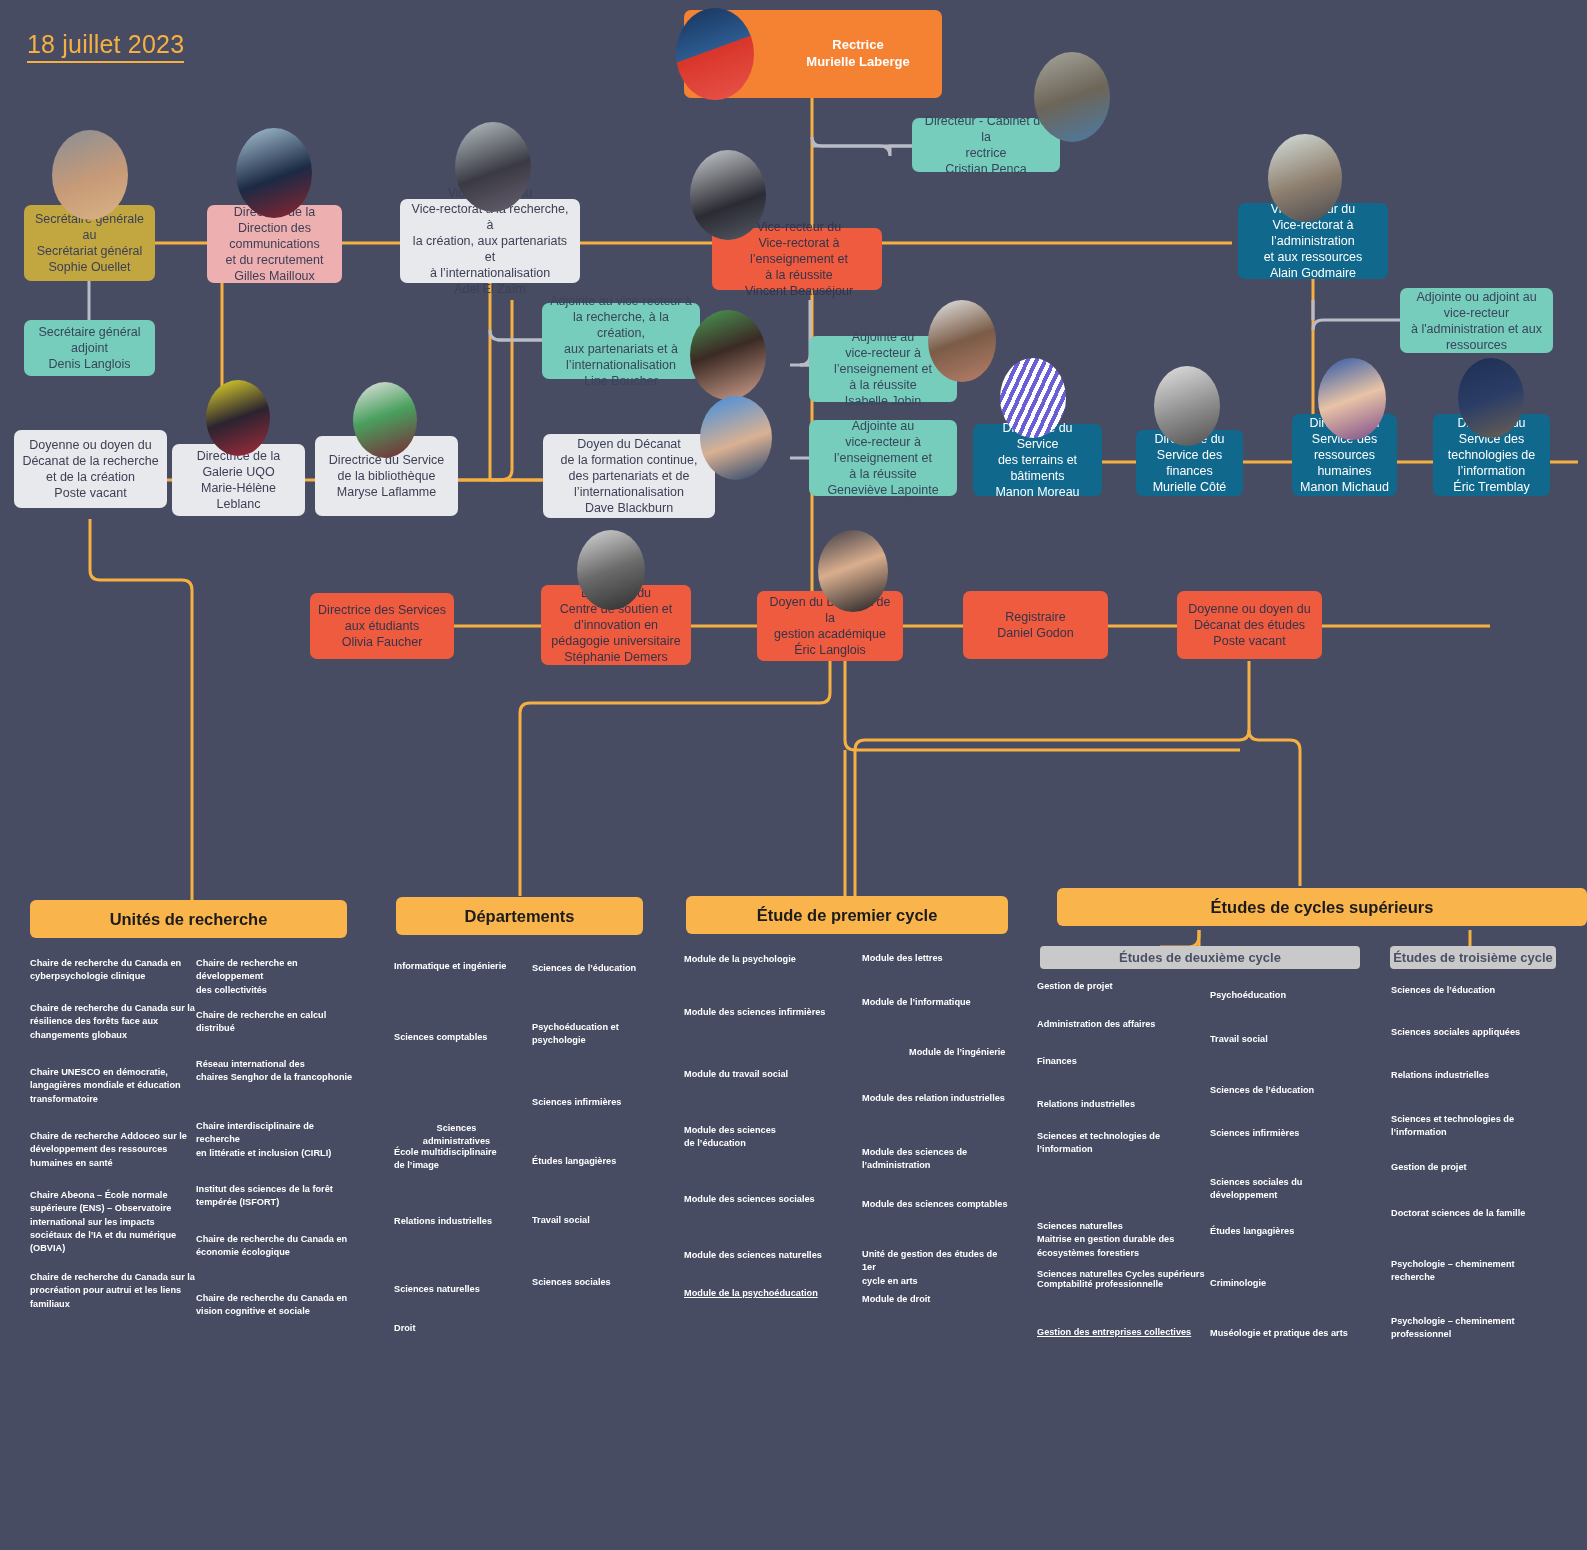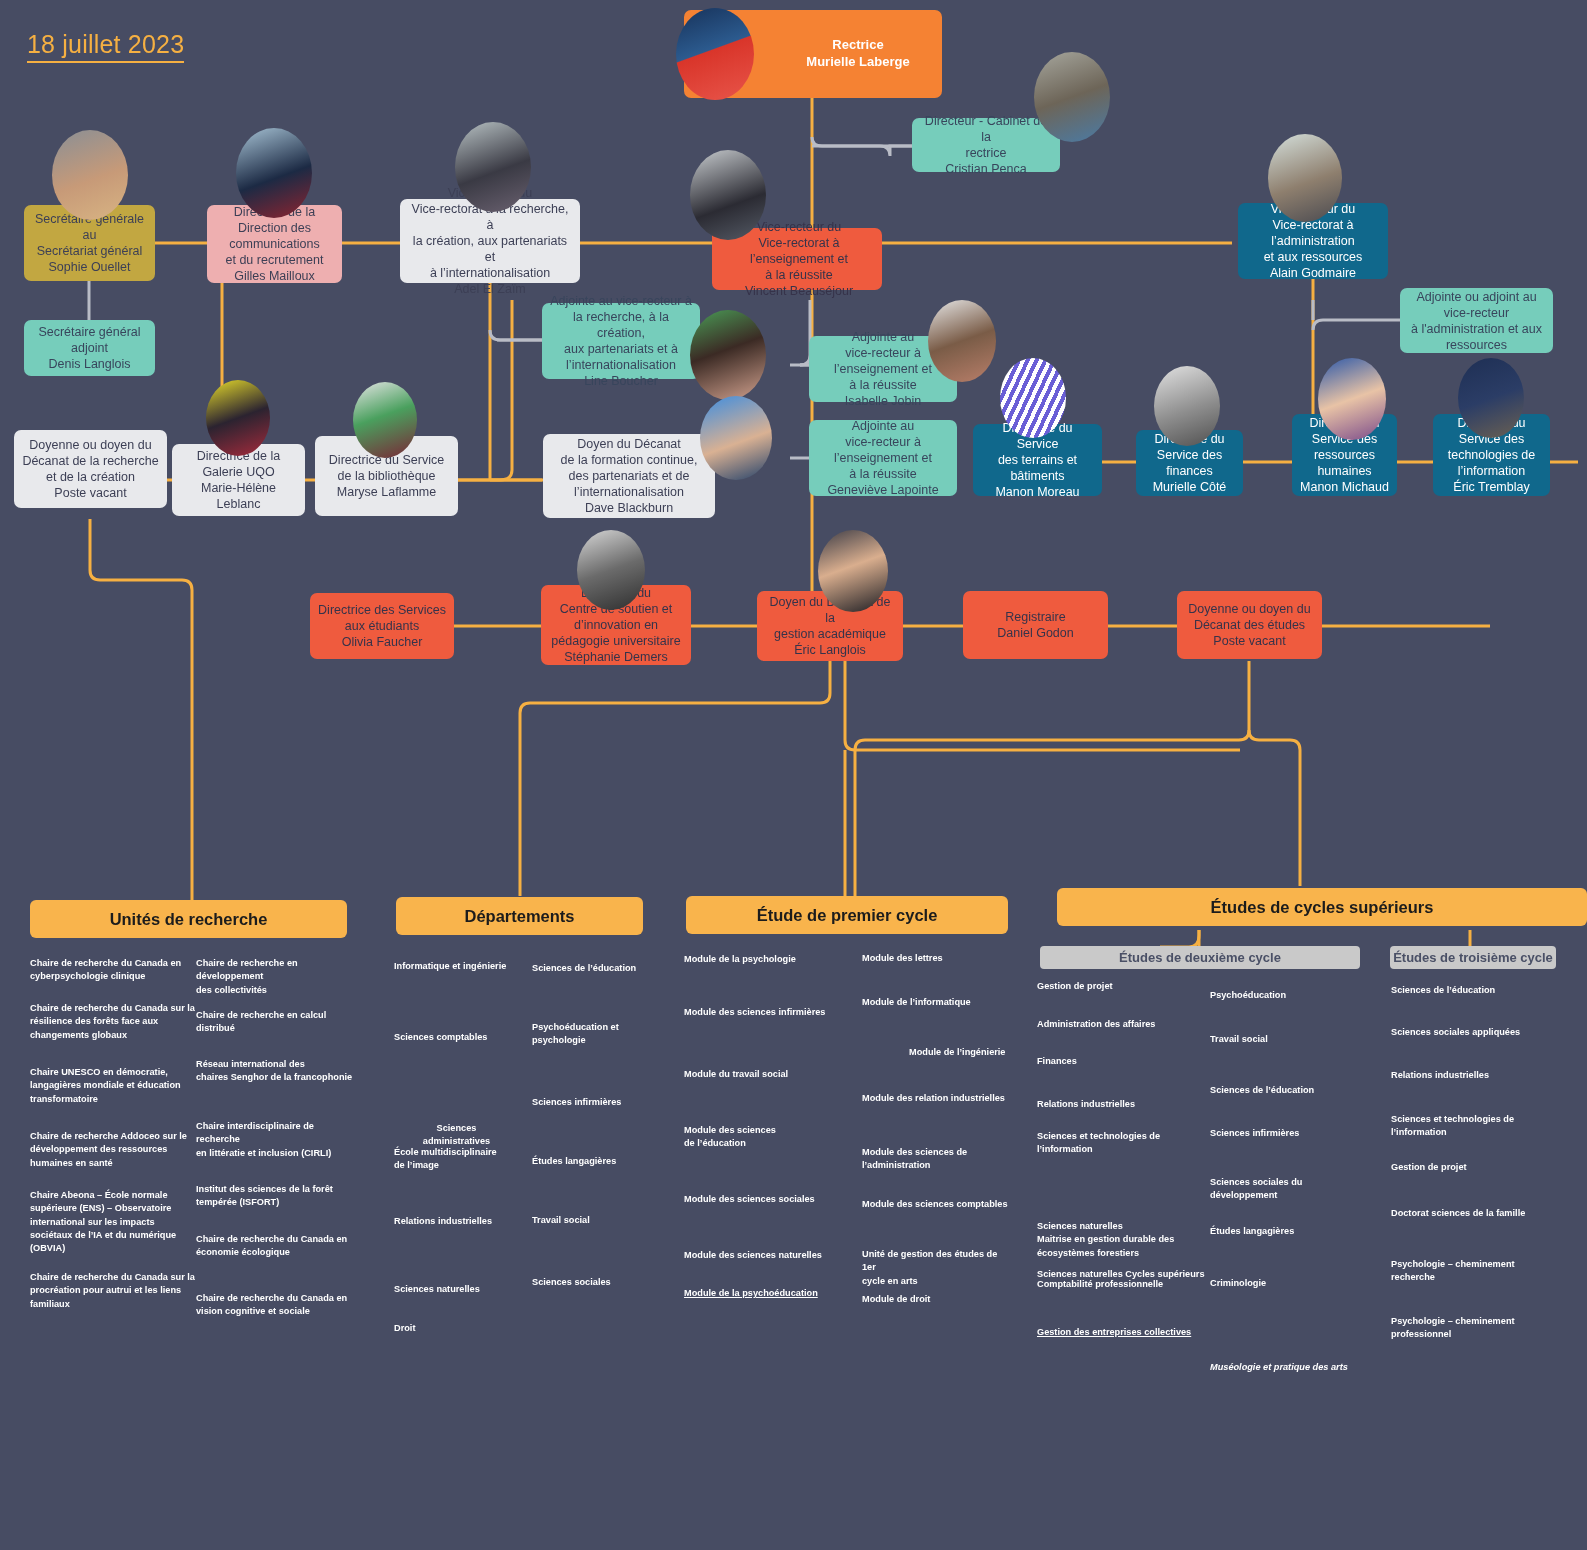--- a/index.html
+++ b/index.html
@@ -493,21 +493,21 @@
   <div class="leaf" style="left:1037px;top:1278px;width:180px;">Comptabilité professionnelle</div>
   <div class="leaf" style="left:1037px;top:1326px;width:180px;text-decoration:underline;">Gestion des entreprises collectives</div>
 
   <div class="leaf" style="left:1210px;top:989px;width:160px;">Psychoéducation</div>
   <div class="leaf" style="left:1210px;top:1033px;width:160px;">Travail social</div>
   <div class="leaf" style="left:1210px;top:1084px;width:160px;">Sciences de l’éducation</div>
   <div class="leaf" style="left:1210px;top:1127px;width:160px;">Sciences infirmières</div>
   <div class="leaf" style="left:1210px;top:1176px;width:160px;">Sciences sociales du développement</div>
   <div class="leaf" style="left:1210px;top:1225px;width:160px;">Études langagières</div>
   <div class="leaf" style="left:1210px;top:1277px;width:160px;">Criminologie</div>
-  <div class="leaf" style="left:1210px;top:1361px;width:160px;font-style:italic;">Muséologie et pratique des arts</div>
+  <div class="leaf" style="left:1210px;top:1327px;width:160px;">Muséologie et pratique des arts</div>
 
   <div class="sub-header" style="left:1390px;top:946px;width:166px;height:23px;">
     <span>Études de troisième cycle</span>
   </div>
   <div class="leaf" style="left:1391px;top:984px;width:170px;">Sciences de l’éducation</div>
   <div class="leaf" style="left:1391px;top:1026px;width:170px;">Sciences sociales appliquées</div>
   <div class="leaf" style="left:1391px;top:1069px;width:170px;">Relations industrielles</div>
   <div class="leaf" style="left:1391px;top:1113px;width:170px;">Sciences et technologies de
 l’information</div>
   <div class="leaf" style="left:1391px;top:1161px;width:170px;">Gestion de projet</div>

